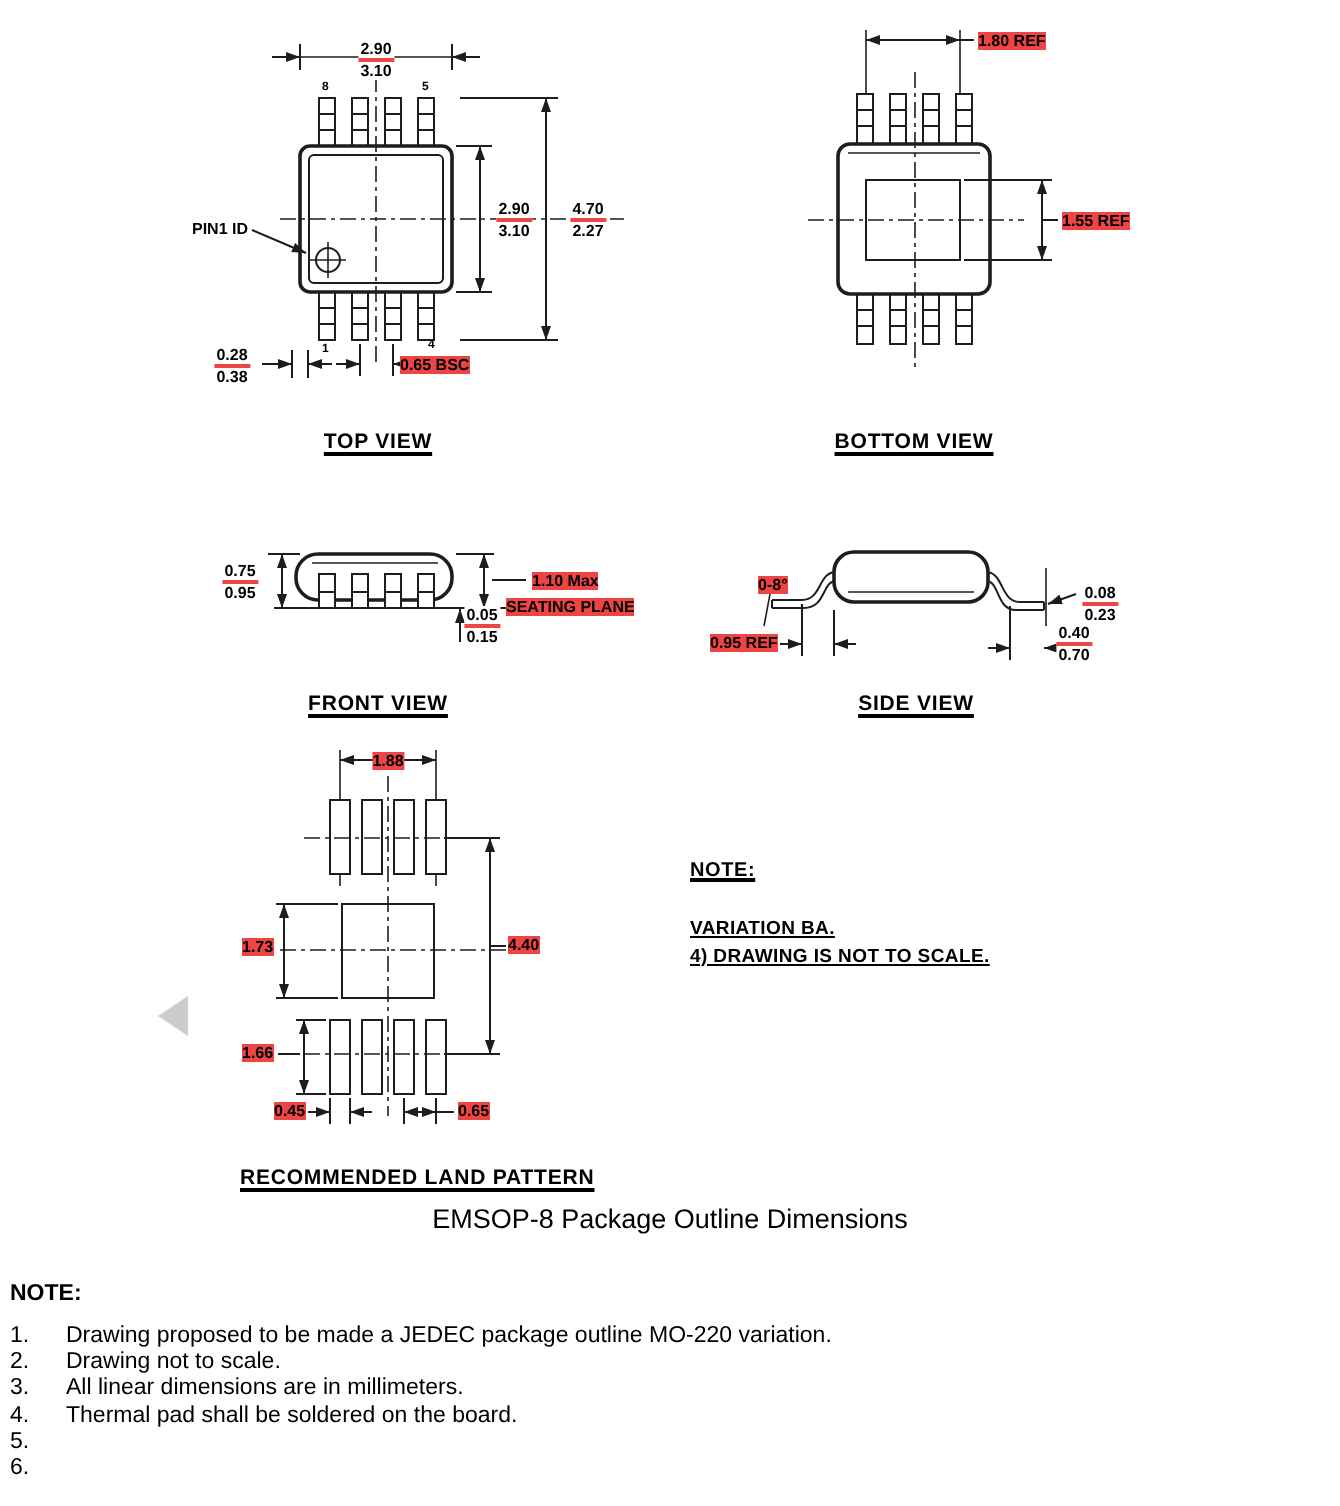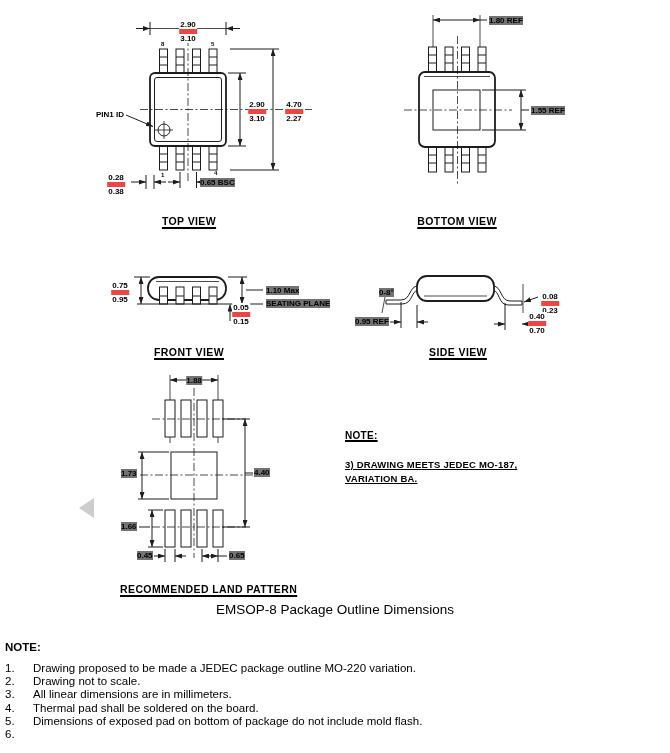--- a/index.html
+++ b/index.html
@@ -3,24 +3,24 @@
 <meta charset="utf-8">
 <style>
   html,body{margin:0;padding:0;background:#fff;}
   #page{position:relative;width:670px;height:753px;background:#ffffff;overflow:hidden;
         font-family:"Liberation Sans",sans-serif;color:#000;}
   svg .s1{stroke:#1d1d1d;stroke-width:1;fill:none;}
   svg .sw{stroke:#1d1d1d;stroke-width:1;fill:#ffffff;}
   svg .sw2{stroke:#1d1d1d;stroke-width:1.8;fill:#ffffff;}
   svg .th{stroke:#1d1d1d;stroke-width:.8;fill:none;}
   svg .cl{stroke:#1d1d1d;stroke-width:.8;fill:none;stroke-dasharray:8 2.5 2 2.5;}
-  .lbl{position:absolute;font-weight:bold;font-size:8px;line-height:9px;white-space:nowrap;background:#737373;}
+  .lbl{position:absolute;font-weight:bold;font-size:8px;line-height:9px;white-space:nowrap;background:#ef4444;}
   .tiny{position:absolute;font-weight:bold;font-size:6px;line-height:6px;white-space:nowrap;}
   .stack{position:absolute;text-align:center;font-weight:bold;font-size:8px;line-height:9px;background:#fff;}
-  .stack .up{display:block;border-bottom:5px solid #ef4444;padding:0 1px;}
+  .stack .up{display:block;border-bottom:2px solid #ef4444;padding:0 1px;}
   .stack .lo{display:block;padding:0 1px;}
   .cx{transform:translateX(-50%);}
   .vtitle{position:absolute;font-weight:bold;font-size:10.5px;letter-spacing:.4px;white-space:nowrap;
           text-decoration:underline;text-decoration-thickness:1.5px;text-underline-offset:2px;}
   .notebox{position:absolute;left:345px;top:430px;width:228px;}
   .notebox .nb-title{font-weight:bold;font-size:10px;text-decoration:underline;text-decoration-thickness:1.5px;margin-bottom:17px;letter-spacing:.3px;}
   .notebox .nb-line{font-weight:bold;font-size:9.5px;line-height:13.5px;text-decoration:underline;text-decoration-thickness:1.2px;letter-spacing:.2px;white-space:nowrap;}
   .caption{position:absolute;left:0;top:602px;width:670px;text-align:center;font-size:13.5px;}
   .bnotes{position:absolute;left:5px;top:641px;width:660px;}
   .bnotes .bn-title{font-weight:bold;font-size:11.5px;margin-bottom:9px;}
@@ -281,21 +281,21 @@
 
   <div class="lbl" style="left:489px;top:16px">1.80 REF</div>
   <div class="lbl" style="left:531px;top:106px">1.55 REF</div>
   <div class="vtitle cx" style="left:457px;top:215px">BOTTOM VIEW</div>
 
   <div class="stack cx" style="left:120px;top:281px">
     <span class="up">0.75</span>
       <span class="lo">0.95</span>
   </div>
   <div class="lbl" style="left:266px;top:286px">1.10 Max</div>
-  <div class="lbl" style="left:266px;top:299px">SEATING PLANE</div>
+  <div class="lbl" style="left:253px;top:299px">SEATING PLANE</div>
   <div class="stack cx" style="left:241px;top:303px">
     <span class="up">0.05</span>
       <span class="lo">0.15</span>
   </div>
   <div class="vtitle cx" style="left:189px;top:346px">FRONT VIEW</div>
 
   <div class="lbl" style="left:379px;top:288px">0-8°</div>
   <div class="lbl" style="left:355px;top:317px">0.95 REF</div>
   <div class="stack cx" style="left:550px;top:292px">
     <span class="up">0.08</span>
@@ -312,22 +312,22 @@
   <div class="lbl" style="left:254px;top:468px">4.40</div>
   <div class="lbl" style="left:121px;top:522px">1.66</div>
   <div class="lbl" style="left:137px;top:551px">0.45</div>
   <div class="lbl" style="left:229px;top:551px">0.65</div>
   <div class="vtitle" style="left:120px;top:583px">RECOMMENDED LAND PATTERN</div>
 
   <div class="wm"></div>
 
   <div class="notebox">
     <div class="nb-title">NOTE:</div>
-    <div class="nb-line">3) DRAWING MEETS JEDEC MO-187,</div>
     <div class="nb-line">VARIATION BA.</div>
+    <div class="nb-line">4) DRAWING IS NOT TO SCALE.</div>
   </div>
 
   <div class="caption">EMSOP-8 Package Outline Dimensions</div>
 
   <div class="bnotes">
     <div class="bn-title">NOTE:</div>
     <div class="bn-row">
       <span class="bn-num">1.</span>
       <span>Drawing proposed to be made a JEDEC package outline MO-220 variation.</span>
     </div>
@@ -338,20 +338,19 @@
     <div class="bn-row">
       <span class="bn-num">3.</span>
       <span>All linear dimensions are in millimeters.</span>
     </div>
     <div class="bn-row">
       <span class="bn-num">4.</span>
       <span>Thermal pad shall be soldered on the board.</span>
     </div>
     <div class="bn-row">
       <span class="bn-num">5.</span>
-      <span>Dimensions of exposed pad on bottom of package do not include mold flash.</span>
     </div>
     <div class="bn-row">
       <span class="bn-num">6.</span>
     </div>
   </div>
 
 </div>
 
 </body></html>

